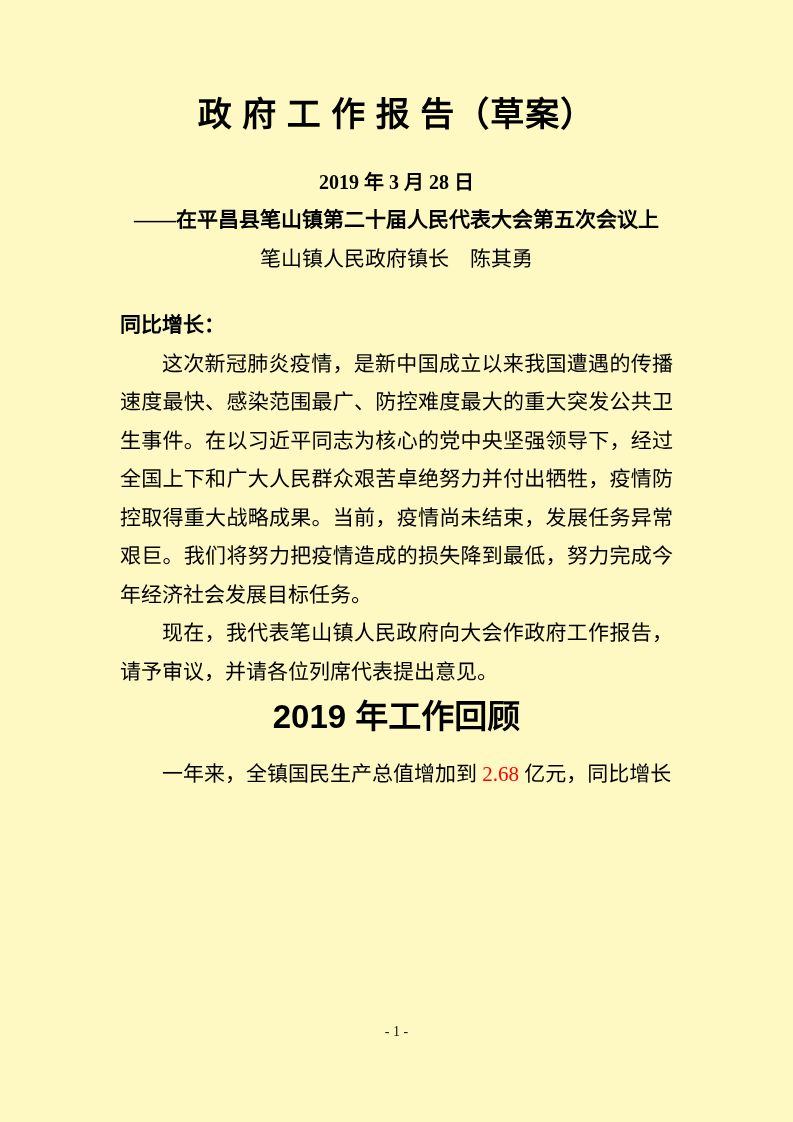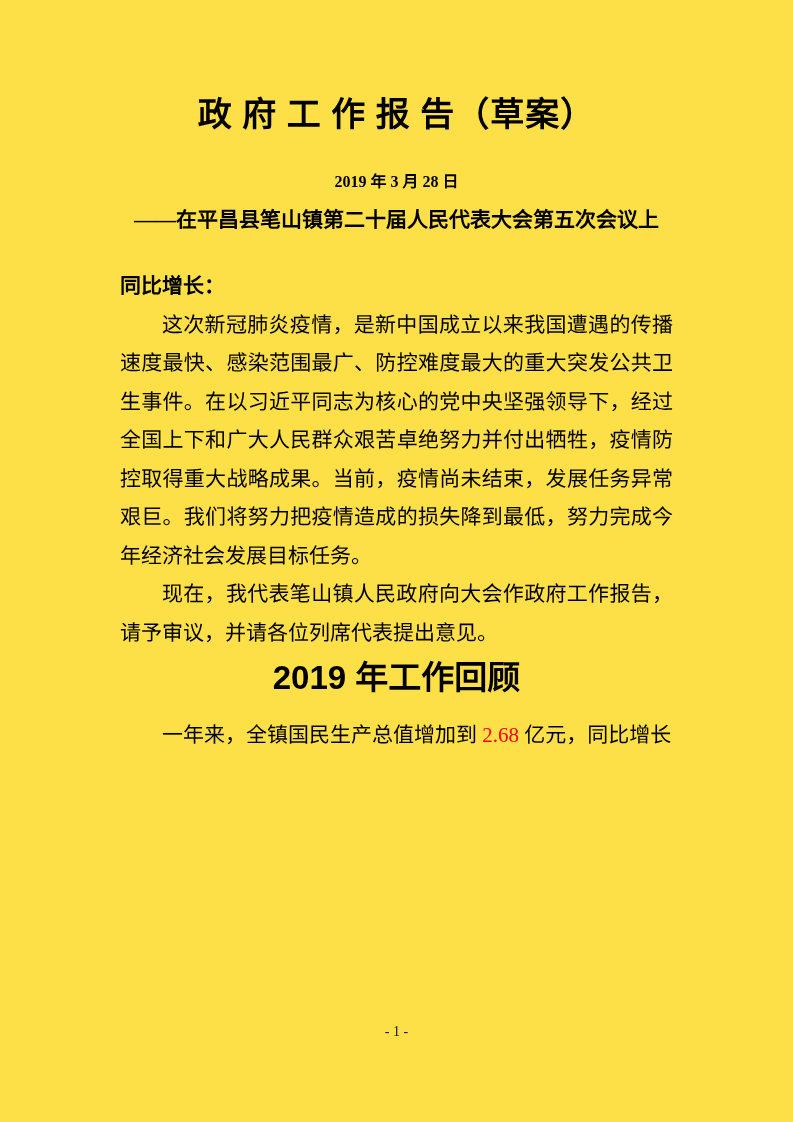--- a/index.html
+++ b/index.html
@@ -6,39 +6,39 @@
   html, body { background: #ffffff; }
   body {
     width: 793px;
     font-family: "Liberation Serif", serif;
     color: #000000;
   }
   .page {
     position: relative;
     width: 793px;
     height: 1122px;
-    background: #fde047;
+    background: #fef9c3;
     overflow: hidden;
   }
   .doc-header {
     padding-top: 93px;
     text-align: center;
   }
   .title {
     font-family: "Liberation Serif", serif;
     font-size: 34px;
     font-weight: bold;
     line-height: 44px;
     letter-spacing: 1px;
     white-space: nowrap;
   }
   .date {
     margin-top: 26px;
     font-family: "Liberation Serif", serif;
-    font-size: 16px;
+    font-size: 20px;
     font-weight: bold;
     line-height: 38px;
   }
   .subtitle {
     font-family: Liberation Serif, serif;
     font-size: 21px;
     font-weight: bold;
     line-height: 38px;
     white-space: nowrap;
   }
@@ -88,20 +88,21 @@
 </style>
 </head>
 <body>
 
 <div class="page">
 
   <header class="doc-header">
     <h1 class="title">政 府 工 作 报 告（草案）</h1>
     <p class="date">2019 年 3 月 28 日</p>
     <p class="subtitle">——在平昌县笔山镇第二十届人民代表大会第五次会议上</p>
+    <p class="author">笔山镇人民政府镇长　陈其勇</p>
   </header>
 
   <main class="doc-body">
     <p class="salutation">同比增长：</p>
 
     <p class="para">这次新冠肺炎疫情，是新中国成立以来我国遭遇的传播速度最快、感染范围最广、防控难度最大的重大突发公共卫生事件。在以习近平同志为核心的党中央坚强领导下，经过全国上下和广大人民群众艰苦卓绝努力并付出牺牲，疫情防控取得重大战略成果。当前，疫情尚未结束，发展任务异常艰巨。我们将努力把疫情造成的损失降到最低，努力完成今年经济社会发展目标任务。</p>
 
     <p class="para">现在，我代表笔山镇人民政府向大会作政府工作报告，请予审议，并请各位列席代表提出意见。</p>
 
     <h2 class="section-heading">2019 年工作回顾</h2>

